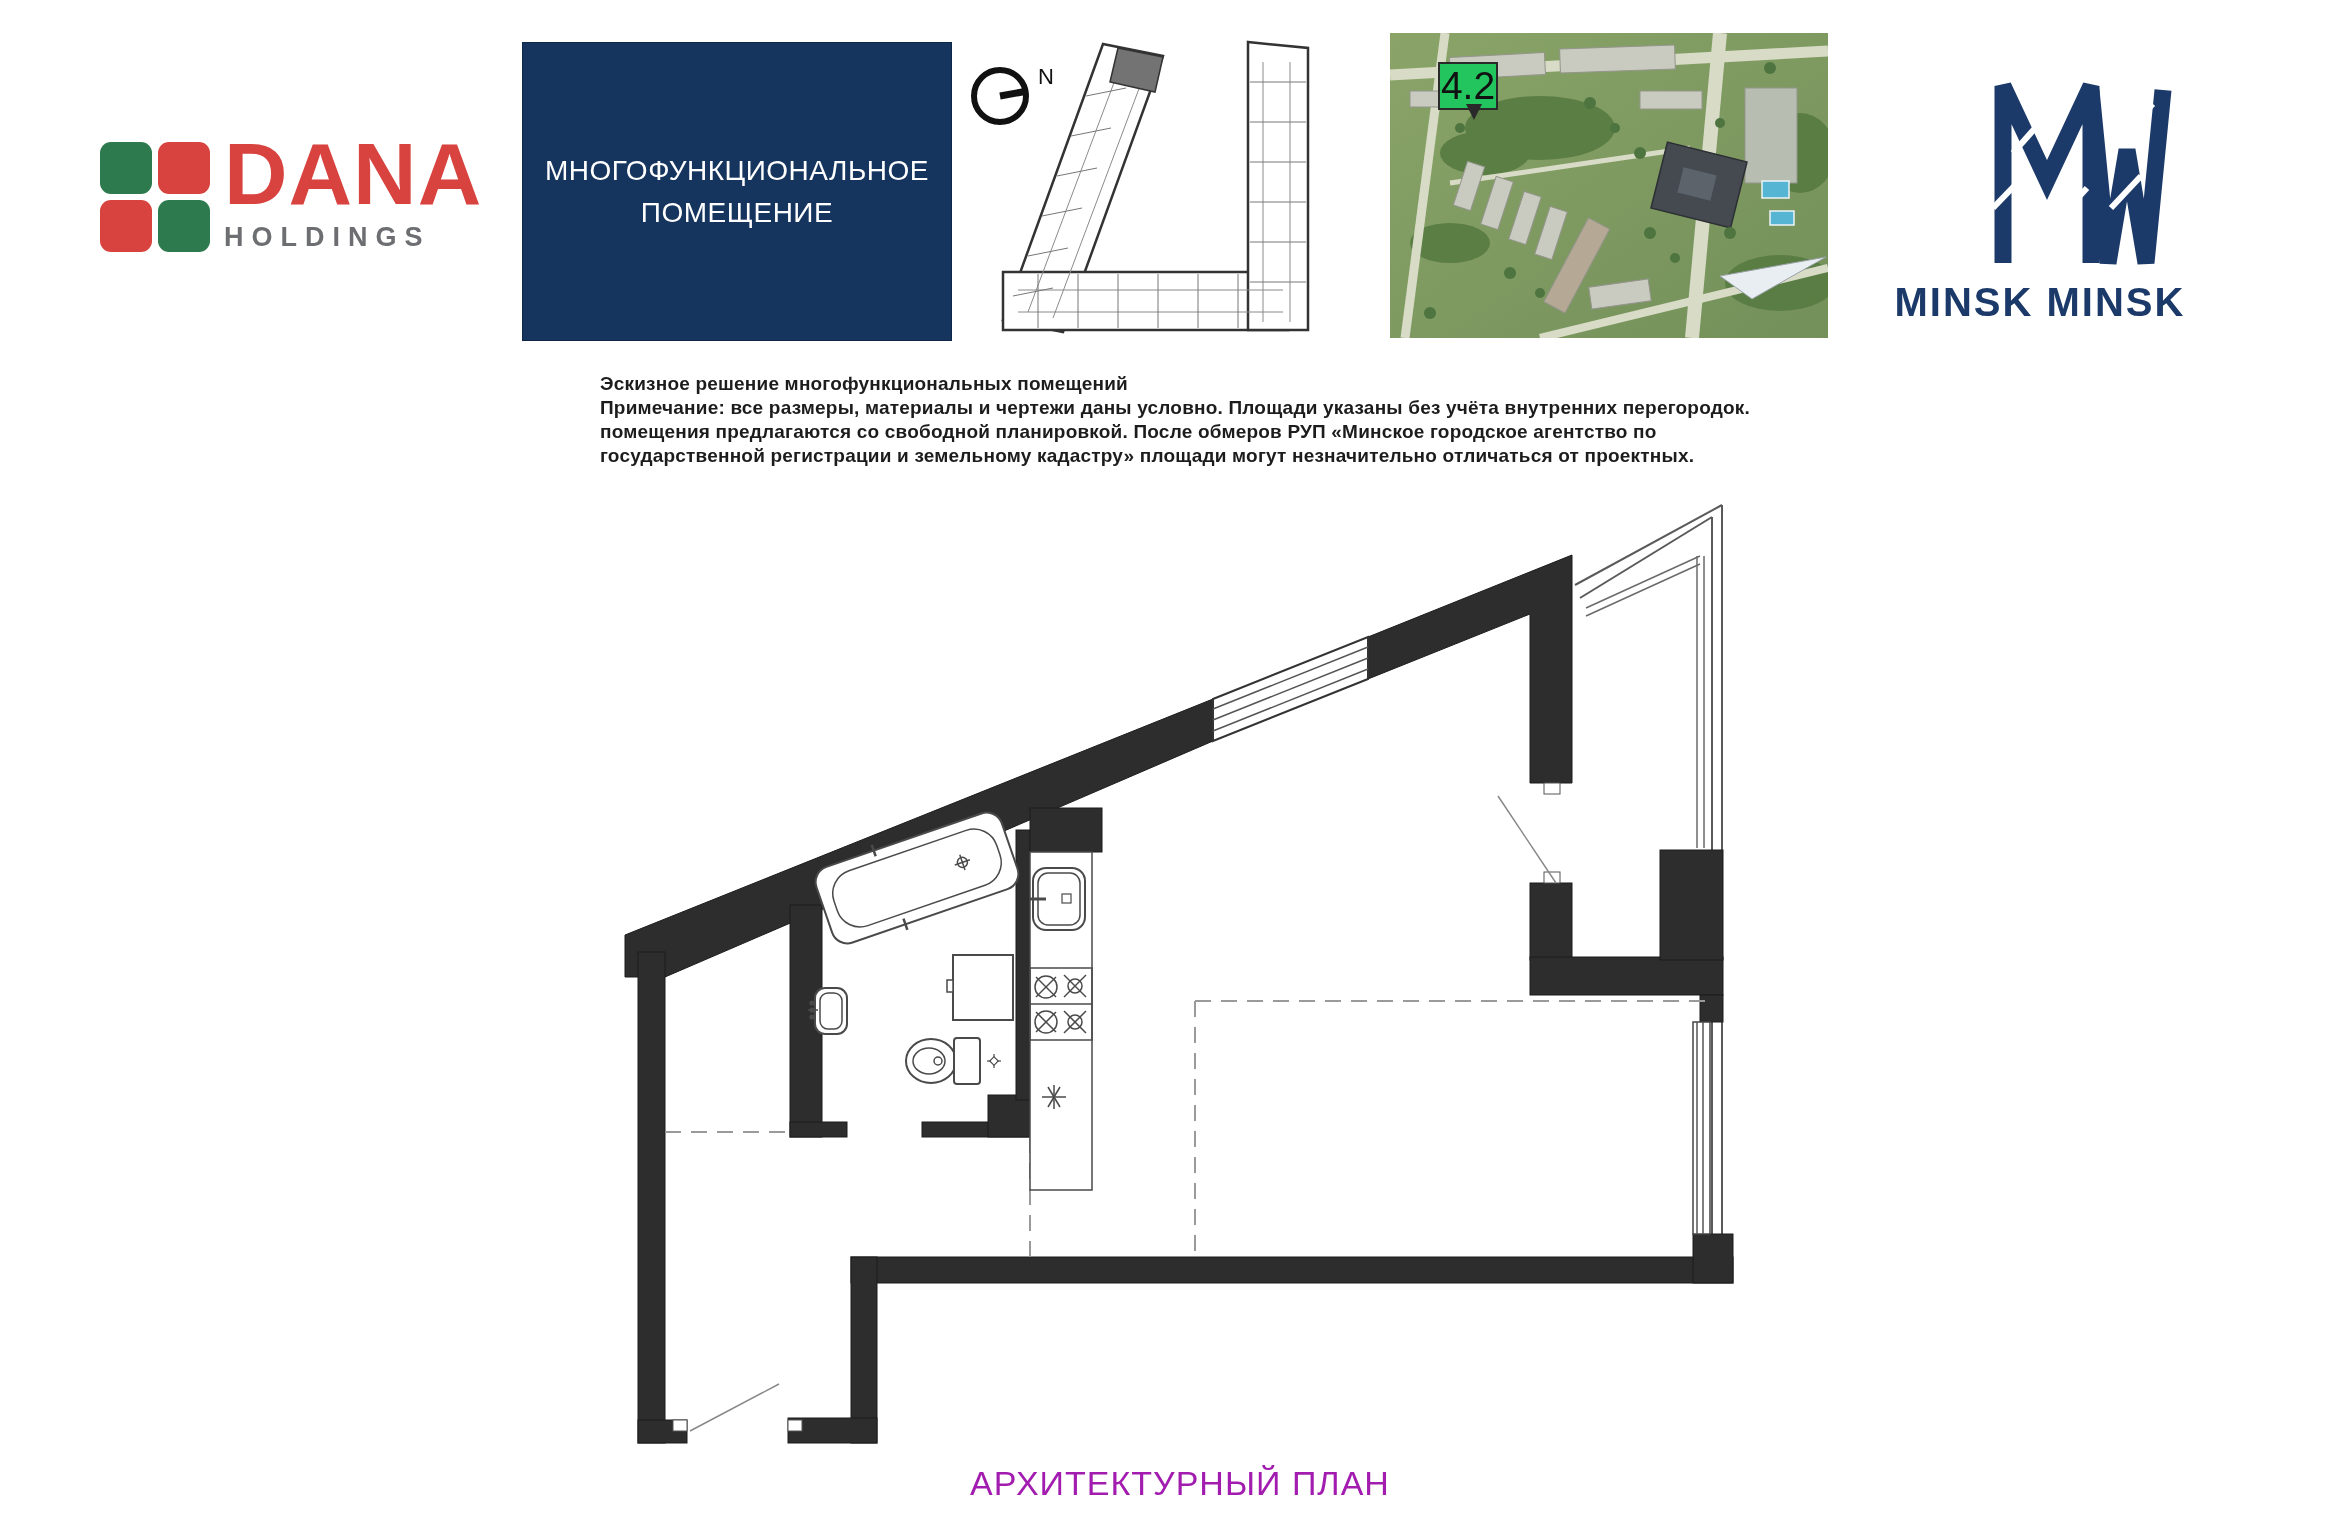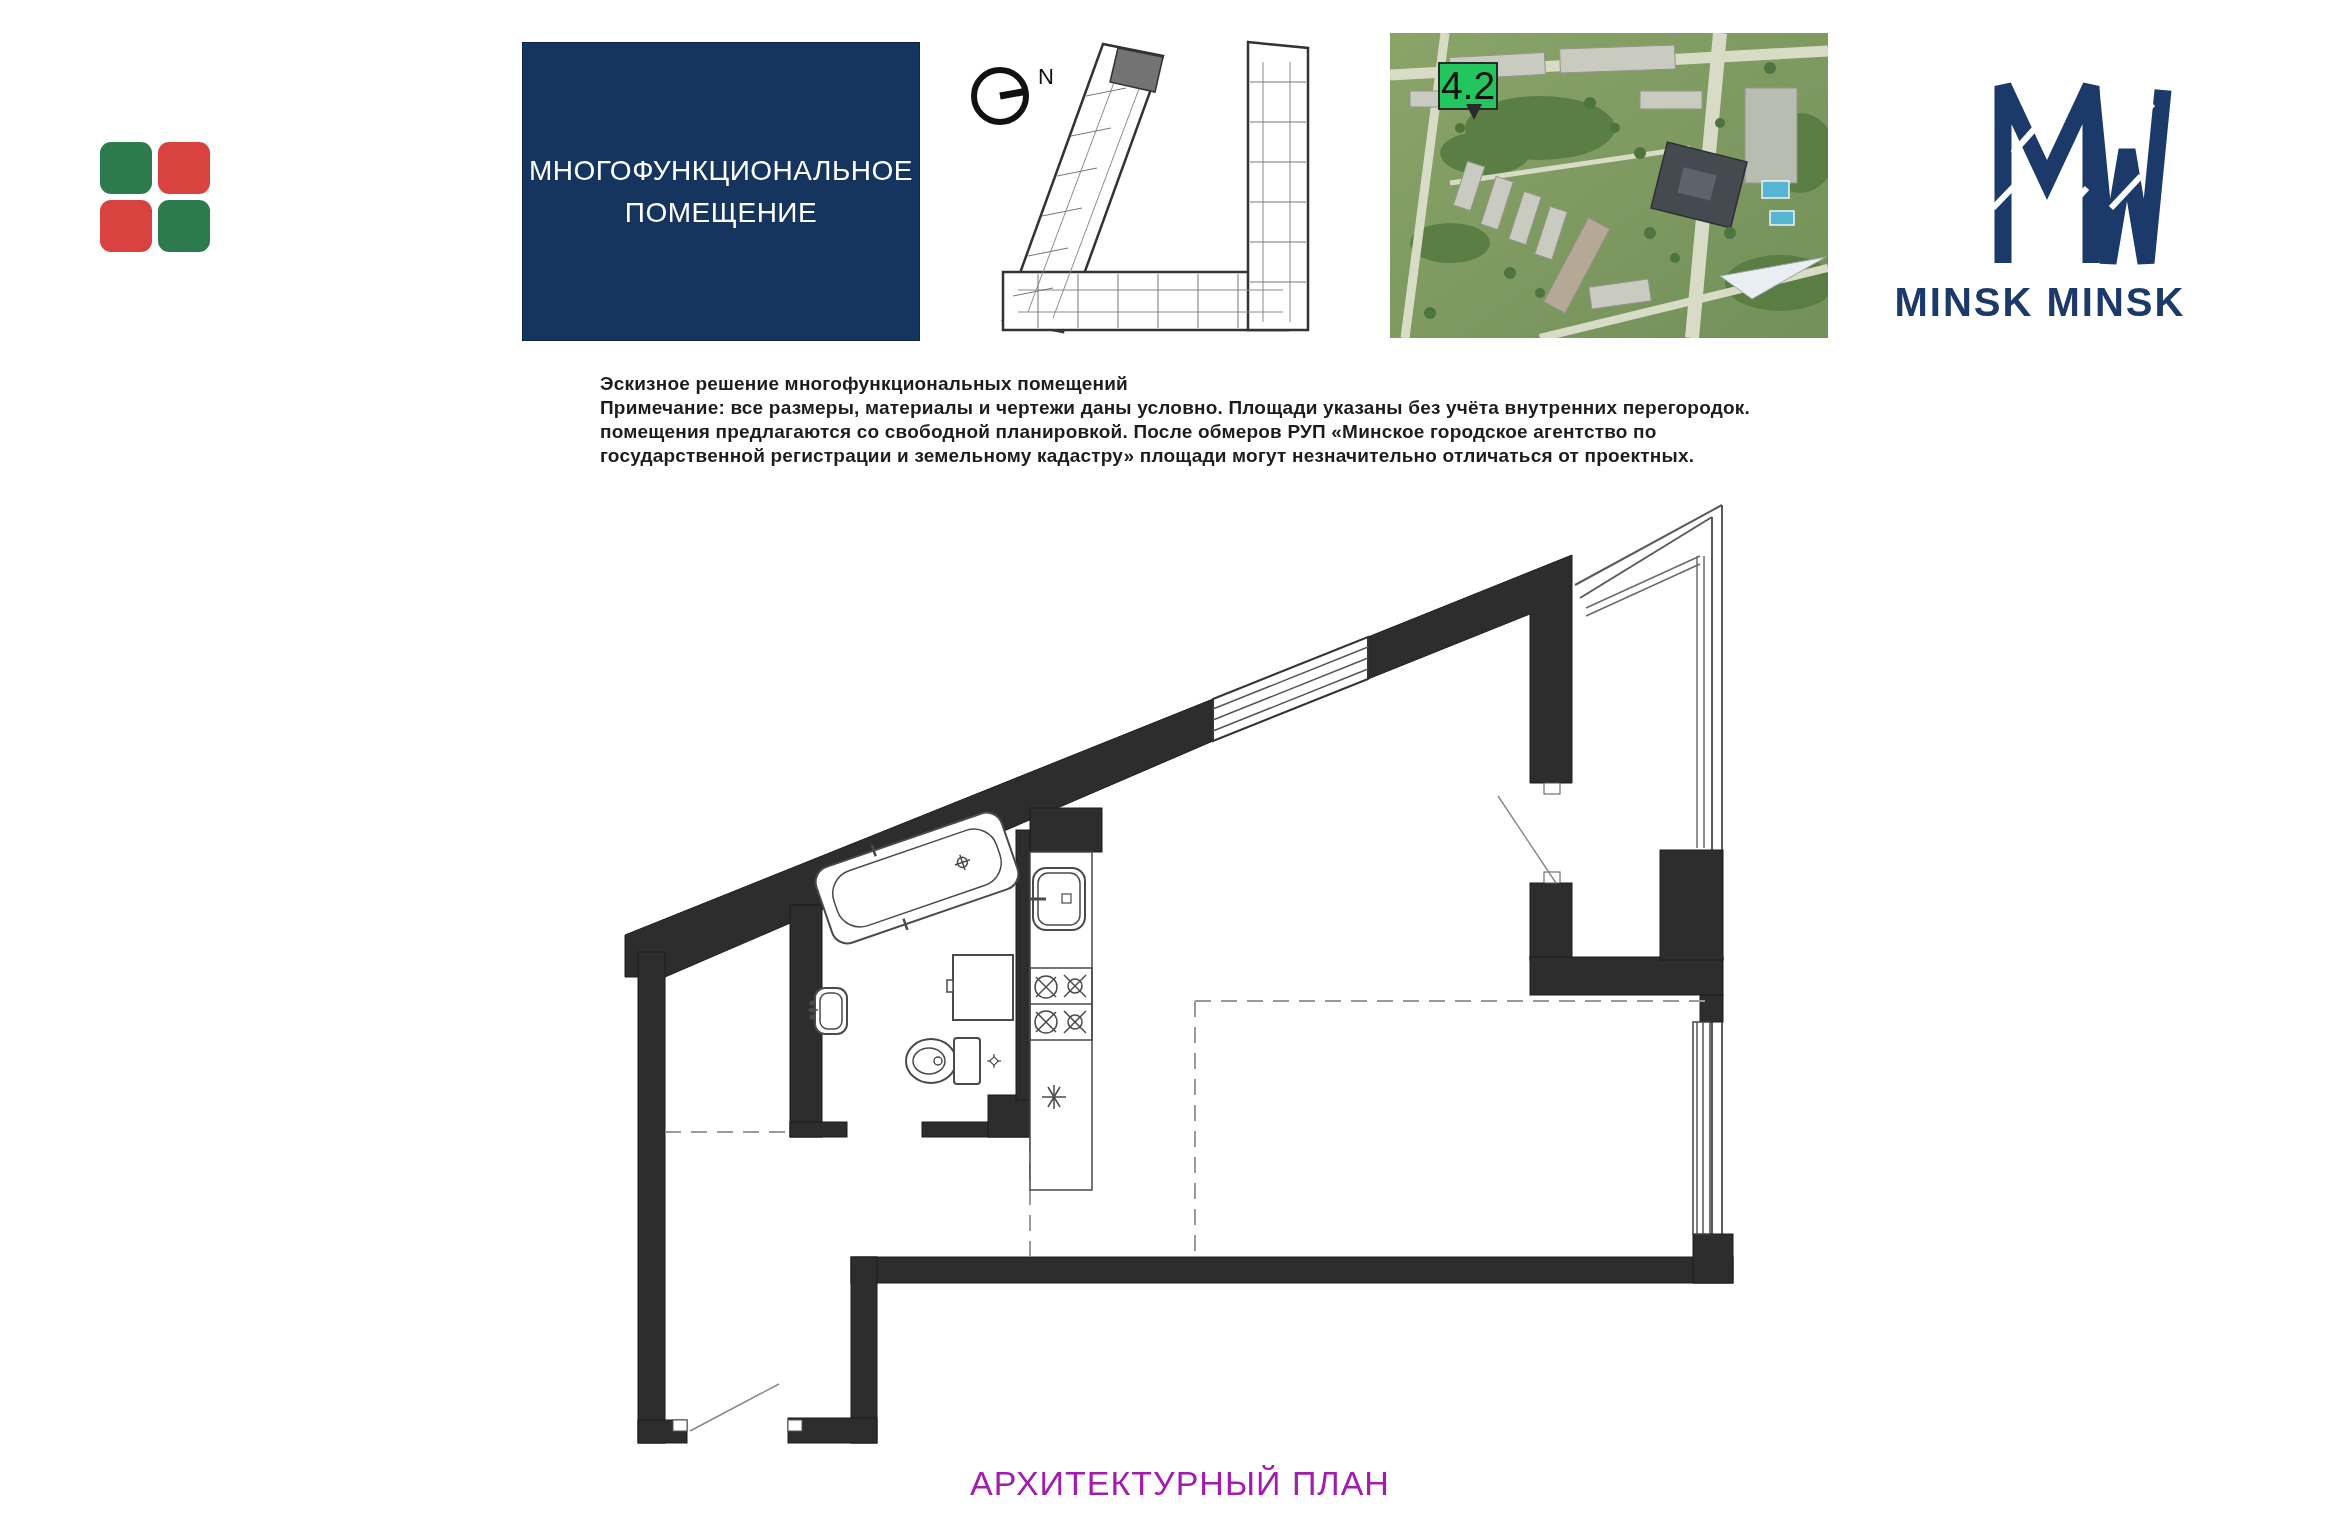--- a/index.html
+++ b/index.html
@@ -7,21 +7,21 @@
 
   
   .dana{position:absolute;left:100px;top:128px;display:flex;align-items:flex-start;}
   .dana-grid{display:grid;grid-template-columns:52px 52px;grid-template-rows:52px 52px;gap:6px;margin-right:14px;margin-top:14px;}
   .dana-sq{border-radius:11px;}
   .dana-text{display:flex;flex-direction:column;}
   .dana-name{font-size:88px;line-height:92px;font-weight:bold;letter-spacing:1px;color:#d8423f;}
   .dana-sub{font-size:27px;font-weight:bold;letter-spacing:8px;color:#6d6e71;margin-top:2px;}
 
   
-  .titlebox{position:absolute;left:522px;top:42px;width:398px;height:299px;background:#16355e;
+  .titlebox{position:absolute;left:522px;top:42px;width:430px;height:299px;background:#16355e;
     display:flex;flex-direction:column;justify-content:center;border:1px solid #0e2746;box-sizing:border-box;}
   .titlebox div{color:#ffffff;font-size:28px;line-height:42px;letter-spacing:0.5px;text-align:center;}
 
   
   .keyplan{position:absolute;left:958px;top:32px;width:416px;height:306px;}
   .aerial{position:absolute;left:1390px;top:33px;width:438px;height:305px;}
   .callout{position:absolute;left:1438px;top:62px;width:56px;height:44px;background:#22c55e;border:2px solid #2a2a2a;
     display:flex;align-items:center;justify-content:center;font-size:39px;color:#111;z-index:3;}
   .callout-tip{position:absolute;left:1466px;top:104px;width:0;height:0;border-left:8px solid transparent;
     border-right:8px solid transparent;border-top:16px solid #2a2a2a;z-index:3;}
@@ -43,20 +43,24 @@
 <body>
 
 <div id="page">
 
   <div class="dana">
     <div class="dana-grid">
       <div class="dana-sq" style="background:#2d7a4f"></div>
       <div class="dana-sq" style="background:#d8423f"></div>
       <div class="dana-sq" style="background:#d8423f"></div>
       <div class="dana-sq" style="background:#2d7a4f"></div>
+    </div>
+    <div class="dana-text">
+      <div class="dana-name">DANA</div>
+      <div class="dana-sub">HOLDINGS</div>
     </div>
   </div>
 
   <div class="titlebox">
     <div>МНОГОФУНКЦИОНАЛЬНОЕ</div>
     <div>ПОМЕЩЕНИЕ</div>
   </div>
 
   <svg class="keyplan" viewBox="0 0 416 306">
     <g>

